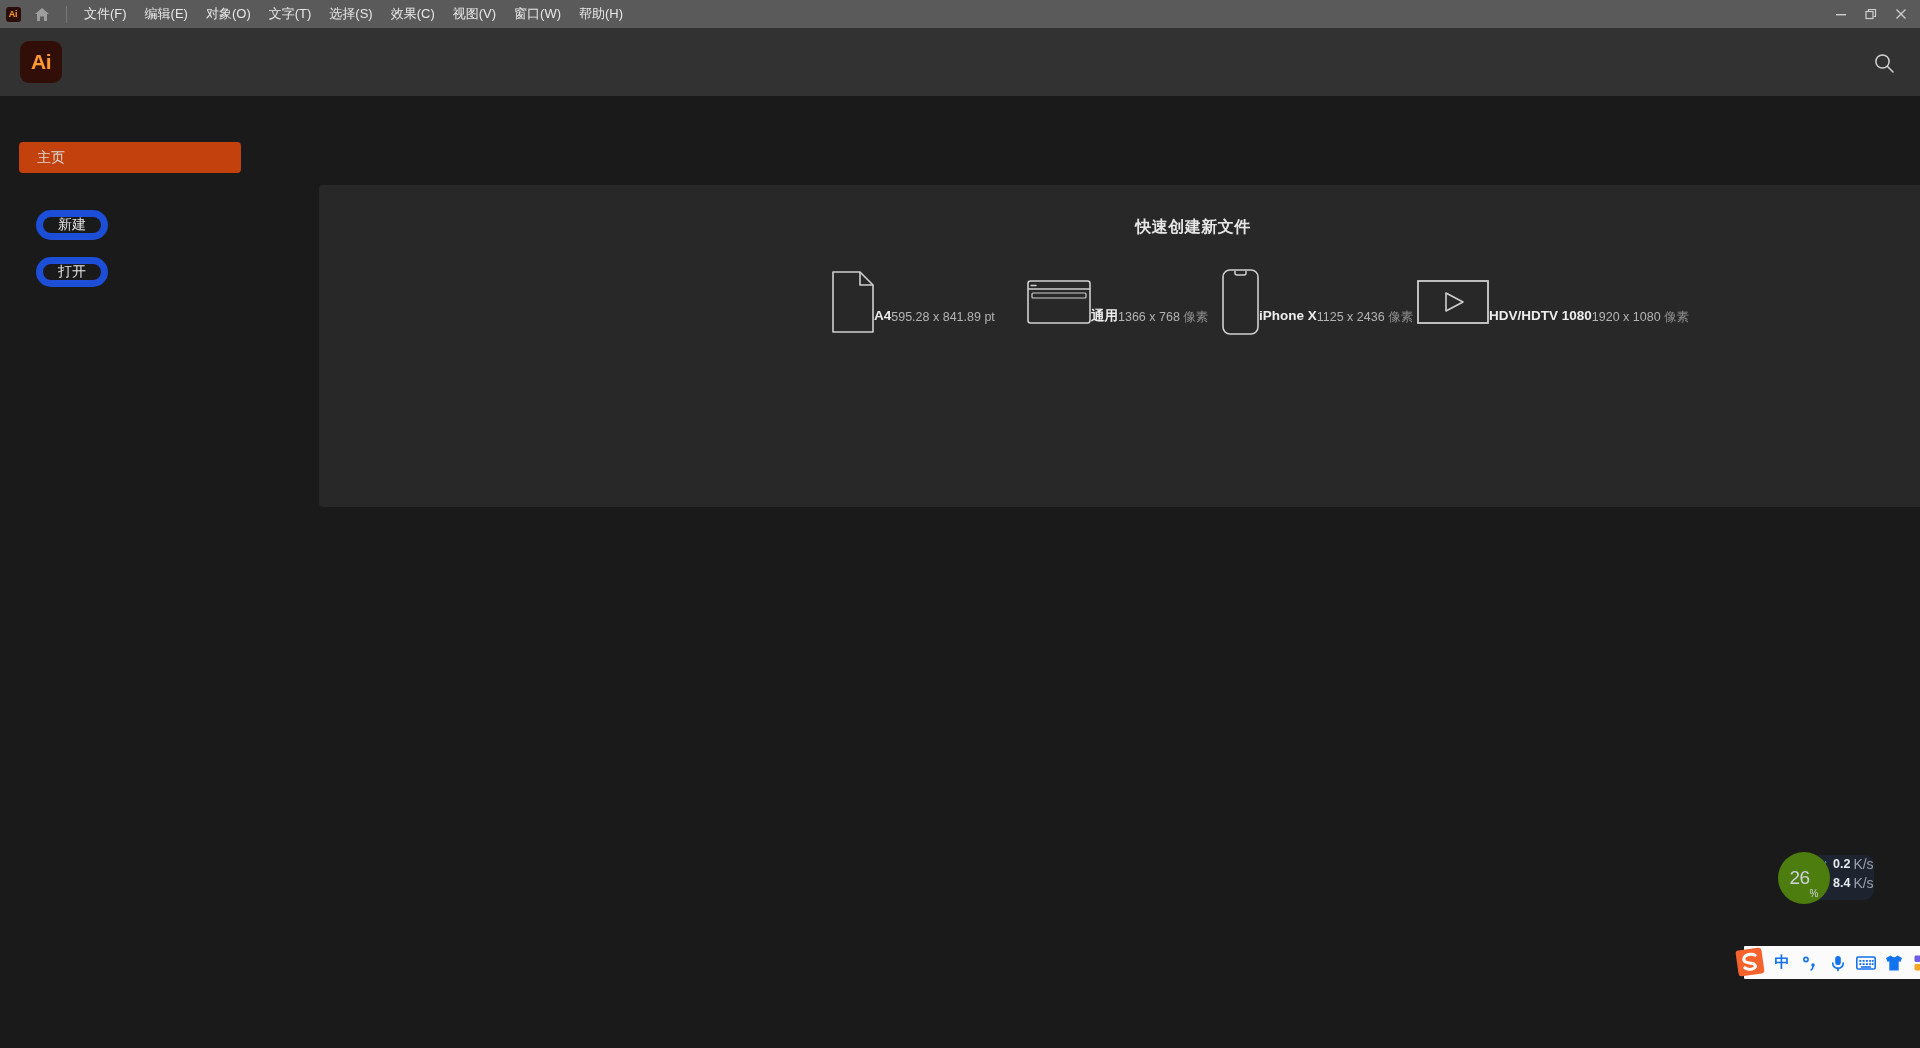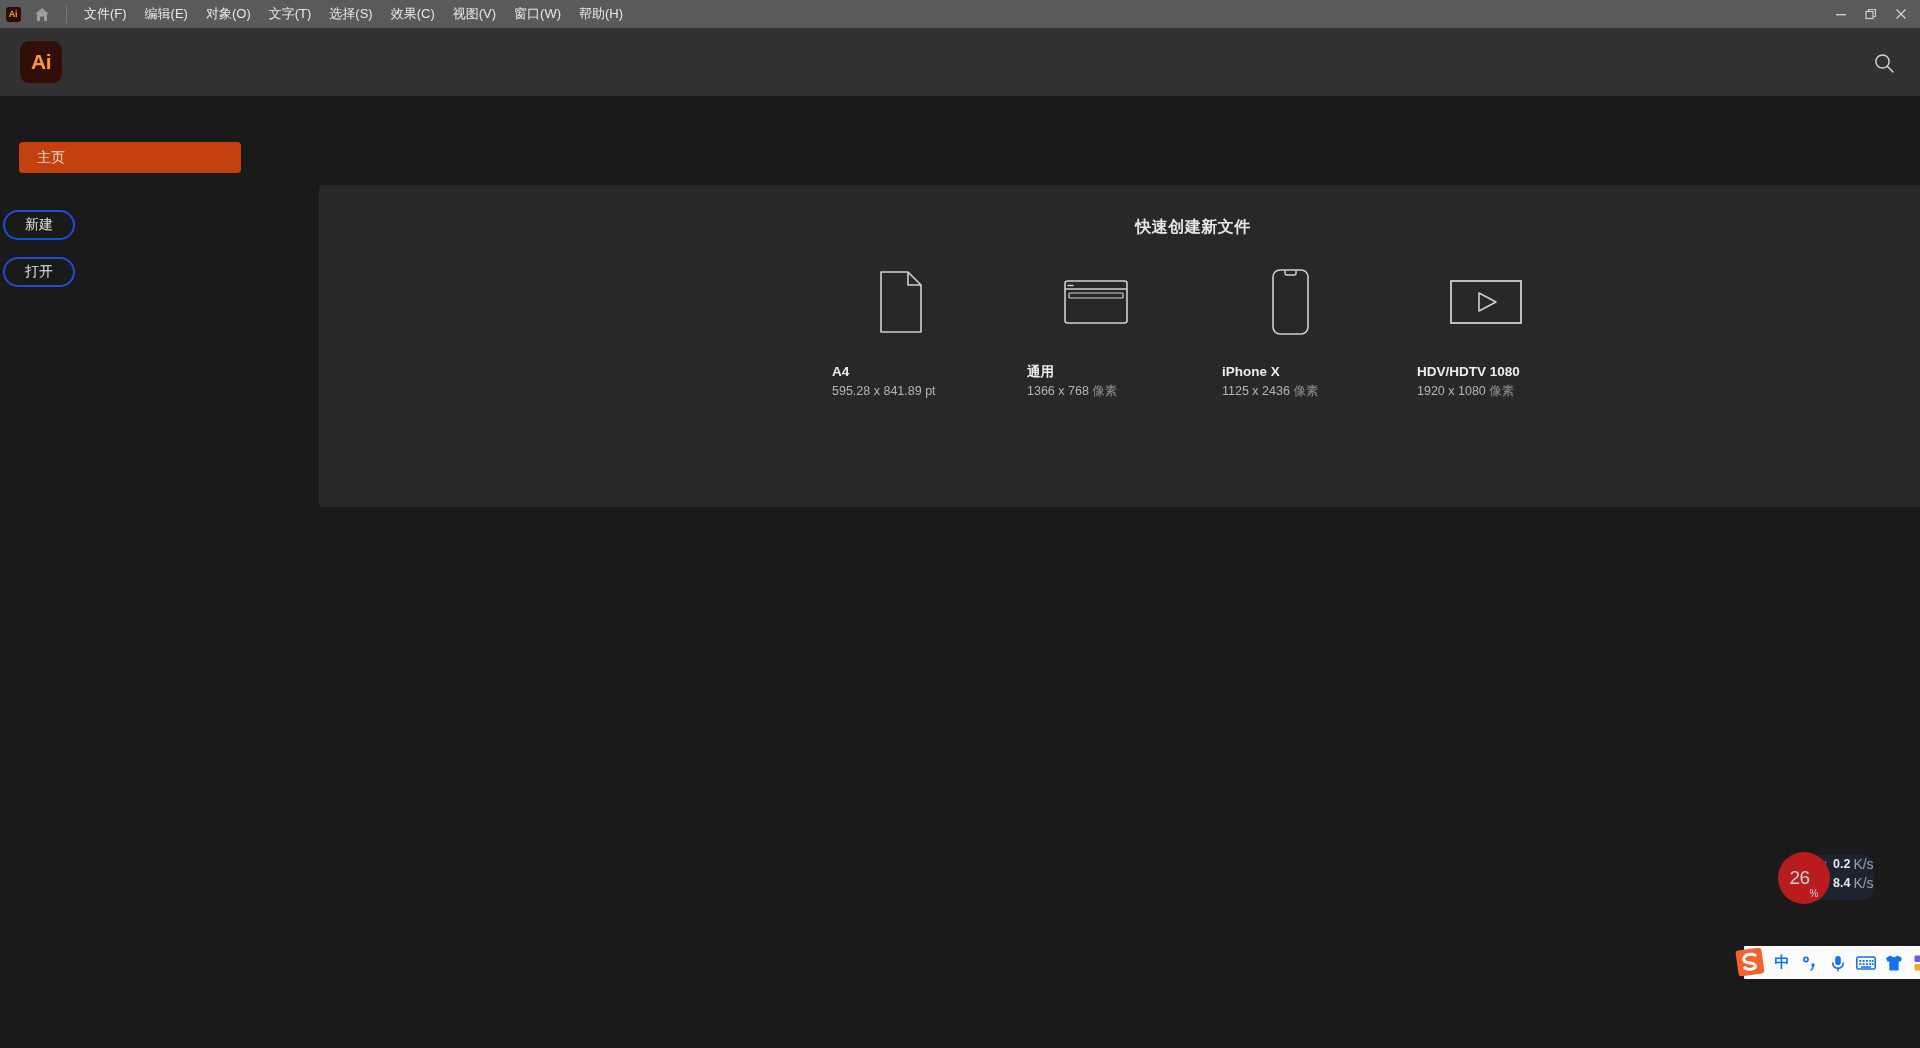--- a/index.html
+++ b/index.html
@@ -67,23 +67,23 @@
   
   .sidebar { position:absolute; left:0; top:96px; width:260px; height:952px; background:#1a1a1a; }
   .side-nav {
     position:absolute; left:19px; top:46px;
     width:222px; height:31px; border-radius:4px;
     background:#c2410c;
     display:flex; align-items:center; padding-left:18px;
   }
   .side-nav .lbl { font-size:14px; color:#dcdcdc; }
   .side-btn {
-    position:absolute; left:3px;
+    position:absolute; left:36px;
     width:72px; height:30px; border-radius:16px;
-    border:2px solid #1d4ed8; background:transparent;
+    border:7px solid #1d4ed8; background:transparent;
     color:#e4e4e4; font-size:14px;
     display:flex; align-items:center; justify-content:center;
     font-family:"Liberation Sans","DejaVu Sans",sans-serif;
     cursor:pointer;
   }
   .side-btn.b1 { top:114px; }
   .side-btn.b2 { top:161px;text-align:center; }
 
   
   .panel {
@@ -96,21 +96,21 @@
     text-align:center;
     font-size:16px; font-weight:bold; color:#e6e6e6;
     letter-spacing:0.5px;
   }
   .presets {
     position:absolute; left:0; top:82px; width:100%;
     display:flex; justify-content:center; gap:58px;
   }
   .preset {
     width:137px;
-    display:flex; flex-direction:column; 
+    display:flex; flex-direction:row; align-items:center;
     cursor:pointer;
   }
   .preset-ico {
     height:70px; width:100%;
     display:flex; align-items:center; justify-content:center;
     margin-bottom:26px;
   }
   .preset-name {
     font-size:13.5px; font-weight:bold; color:#ededed;
     line-height:17px; white-space:nowrap;
@@ -135,21 +135,21 @@
   }
   .nw-row { display:flex; align-items:center; gap:3px; height:17px; }
   .nw-arrow { font-size:11px; line-height:11px; width:9px; text-align:center; }
   .nw-up { color:#3c9fd8; }
   .nw-down { color:#49b849; }
   .nw-val { font-size:12.5px; font-weight:bold; color:#e6e9ee; }
   .nw-unit { font-size:14px; color:#9aa1ac; }
   .nw-circle {
     position:absolute; left:0; top:-3px;
     width:52px; height:52px; border-radius:50%;
-    background:#b91c1c;
+    background:#4d7c0f;
     display:flex; align-items:center; justify-content:center;
   }
   .nw-pct { font-size:19px; color:#cdd3da; font-weight:300; letter-spacing:-0.5px; }
   .nw-pctsym { font-size:10px; color:#cdd3da; align-self:flex-end; margin-bottom:5px; }
   .nw-arc { position:absolute; left:0; top:-3px; }
 
   
   .imebar {
     position:absolute; left:1744px; top:946px;
     height:33px; background:#fbfbfb; border-radius:1px;

